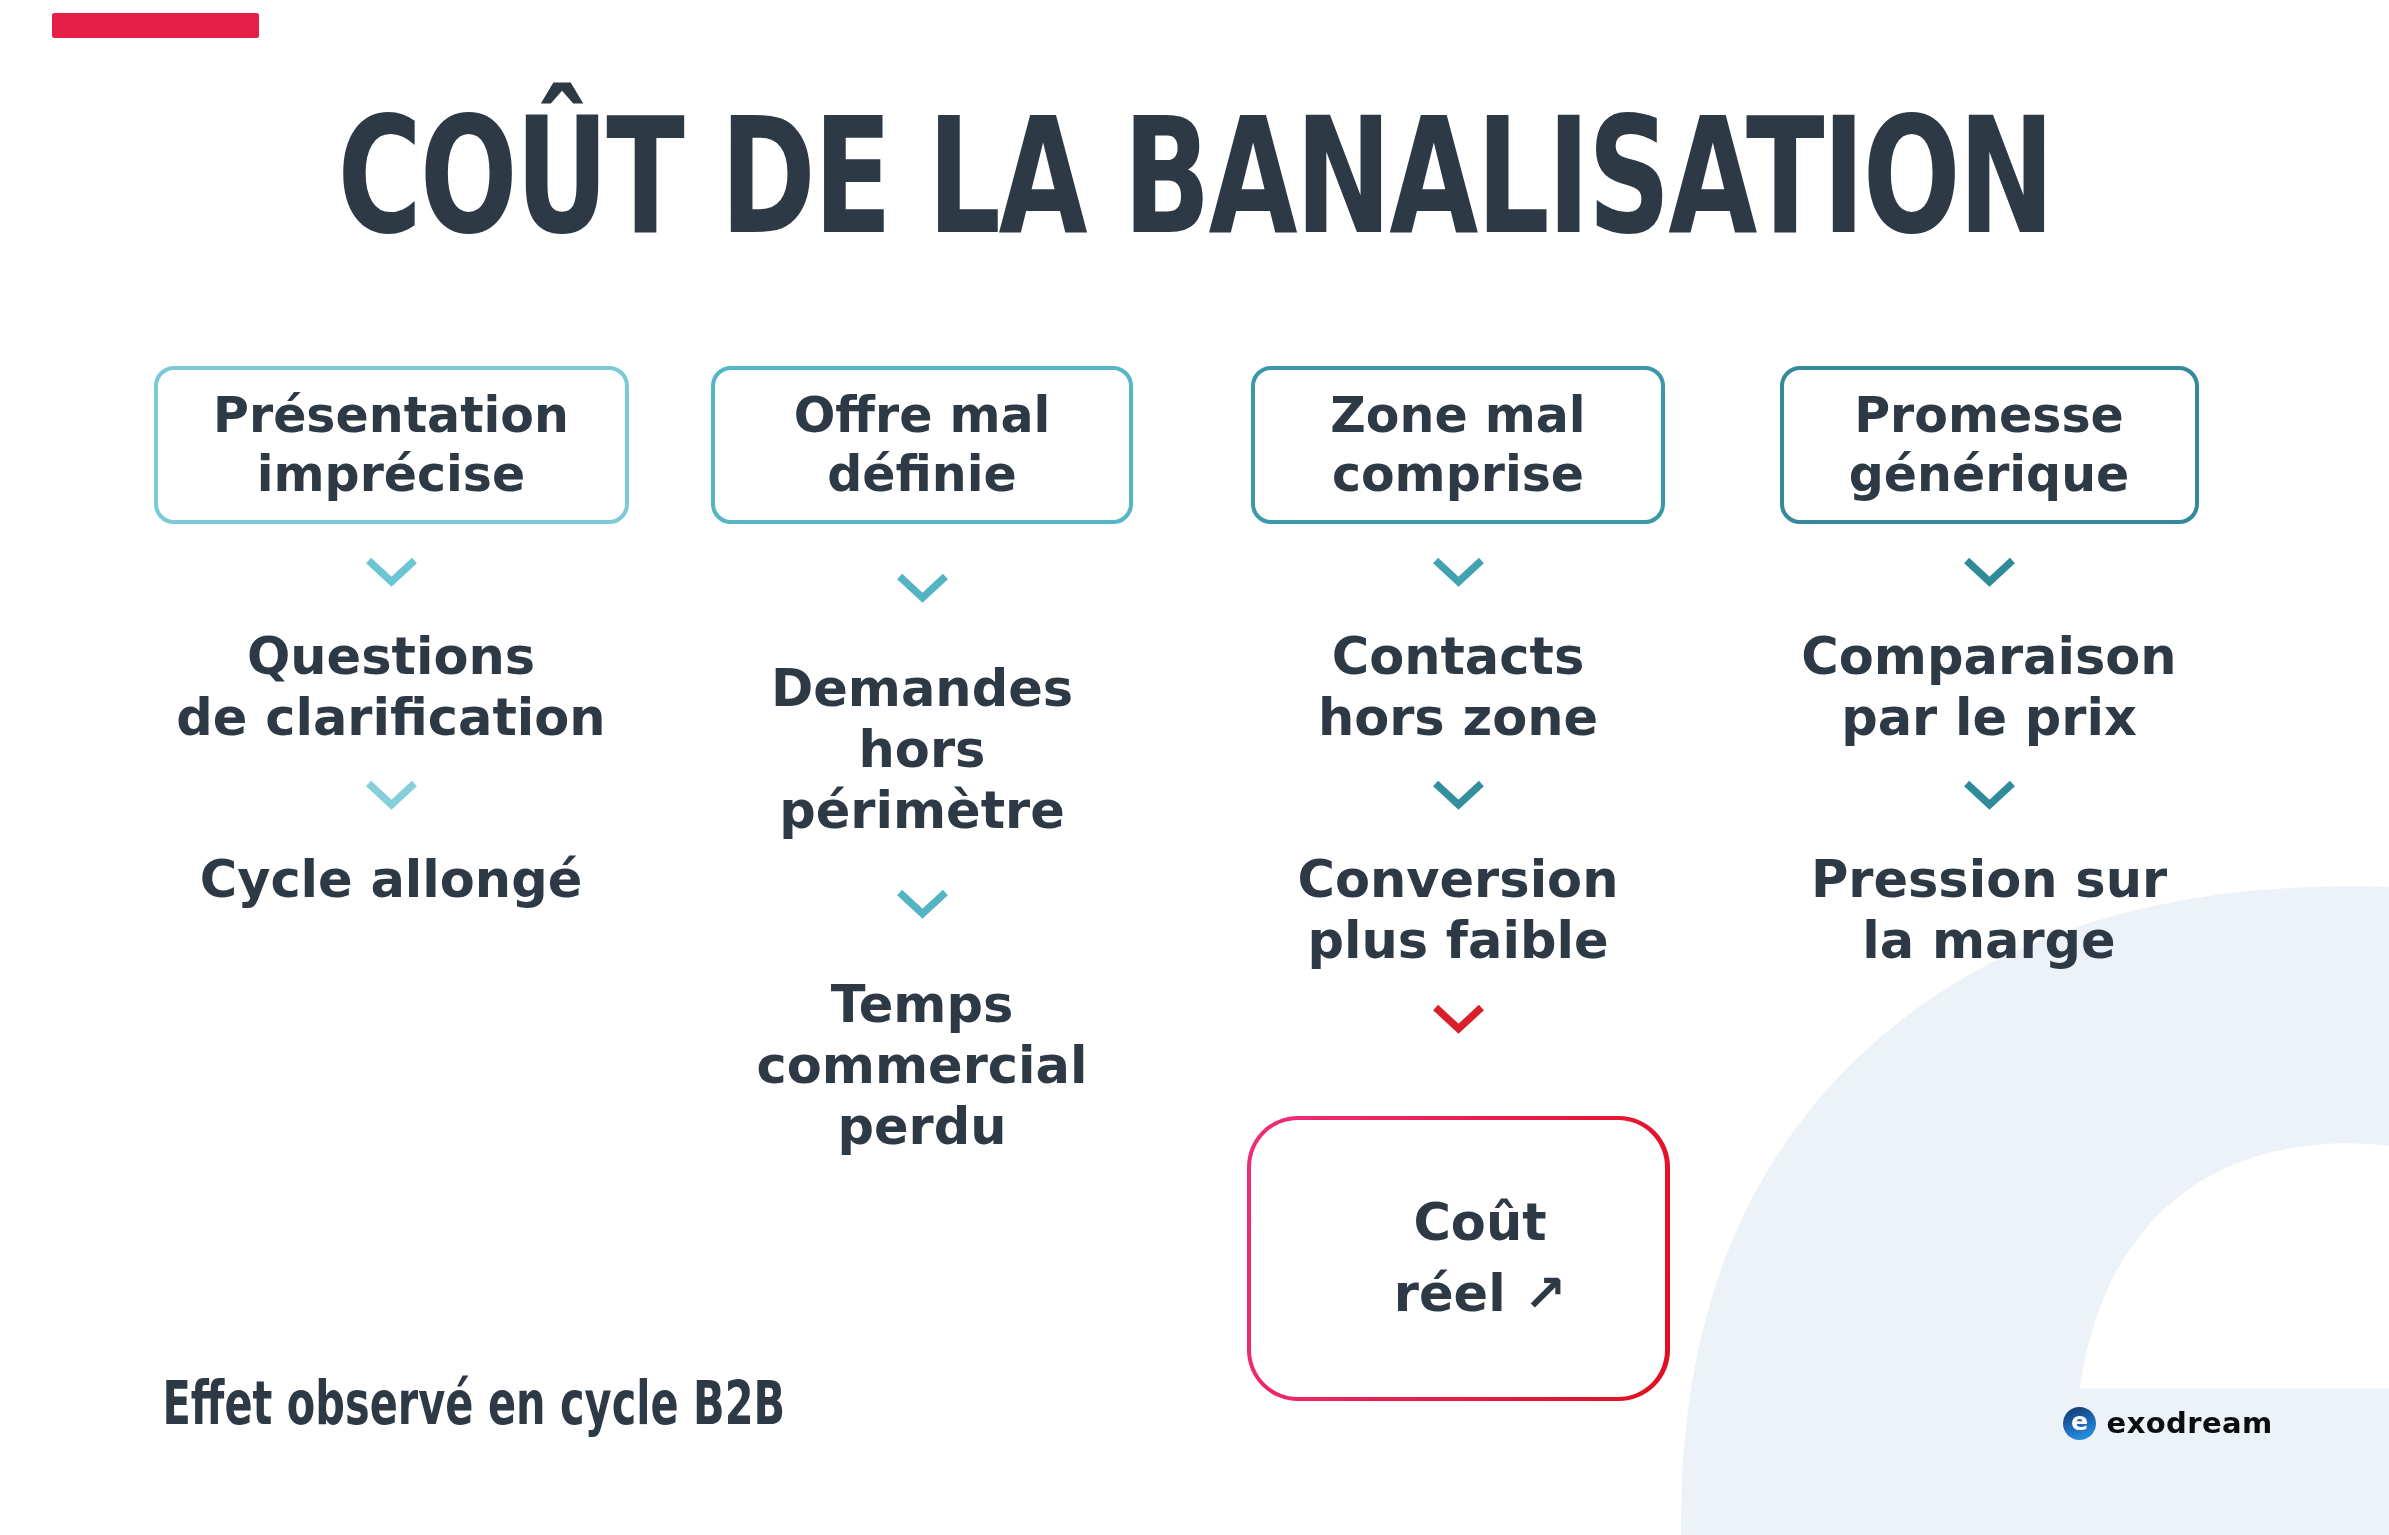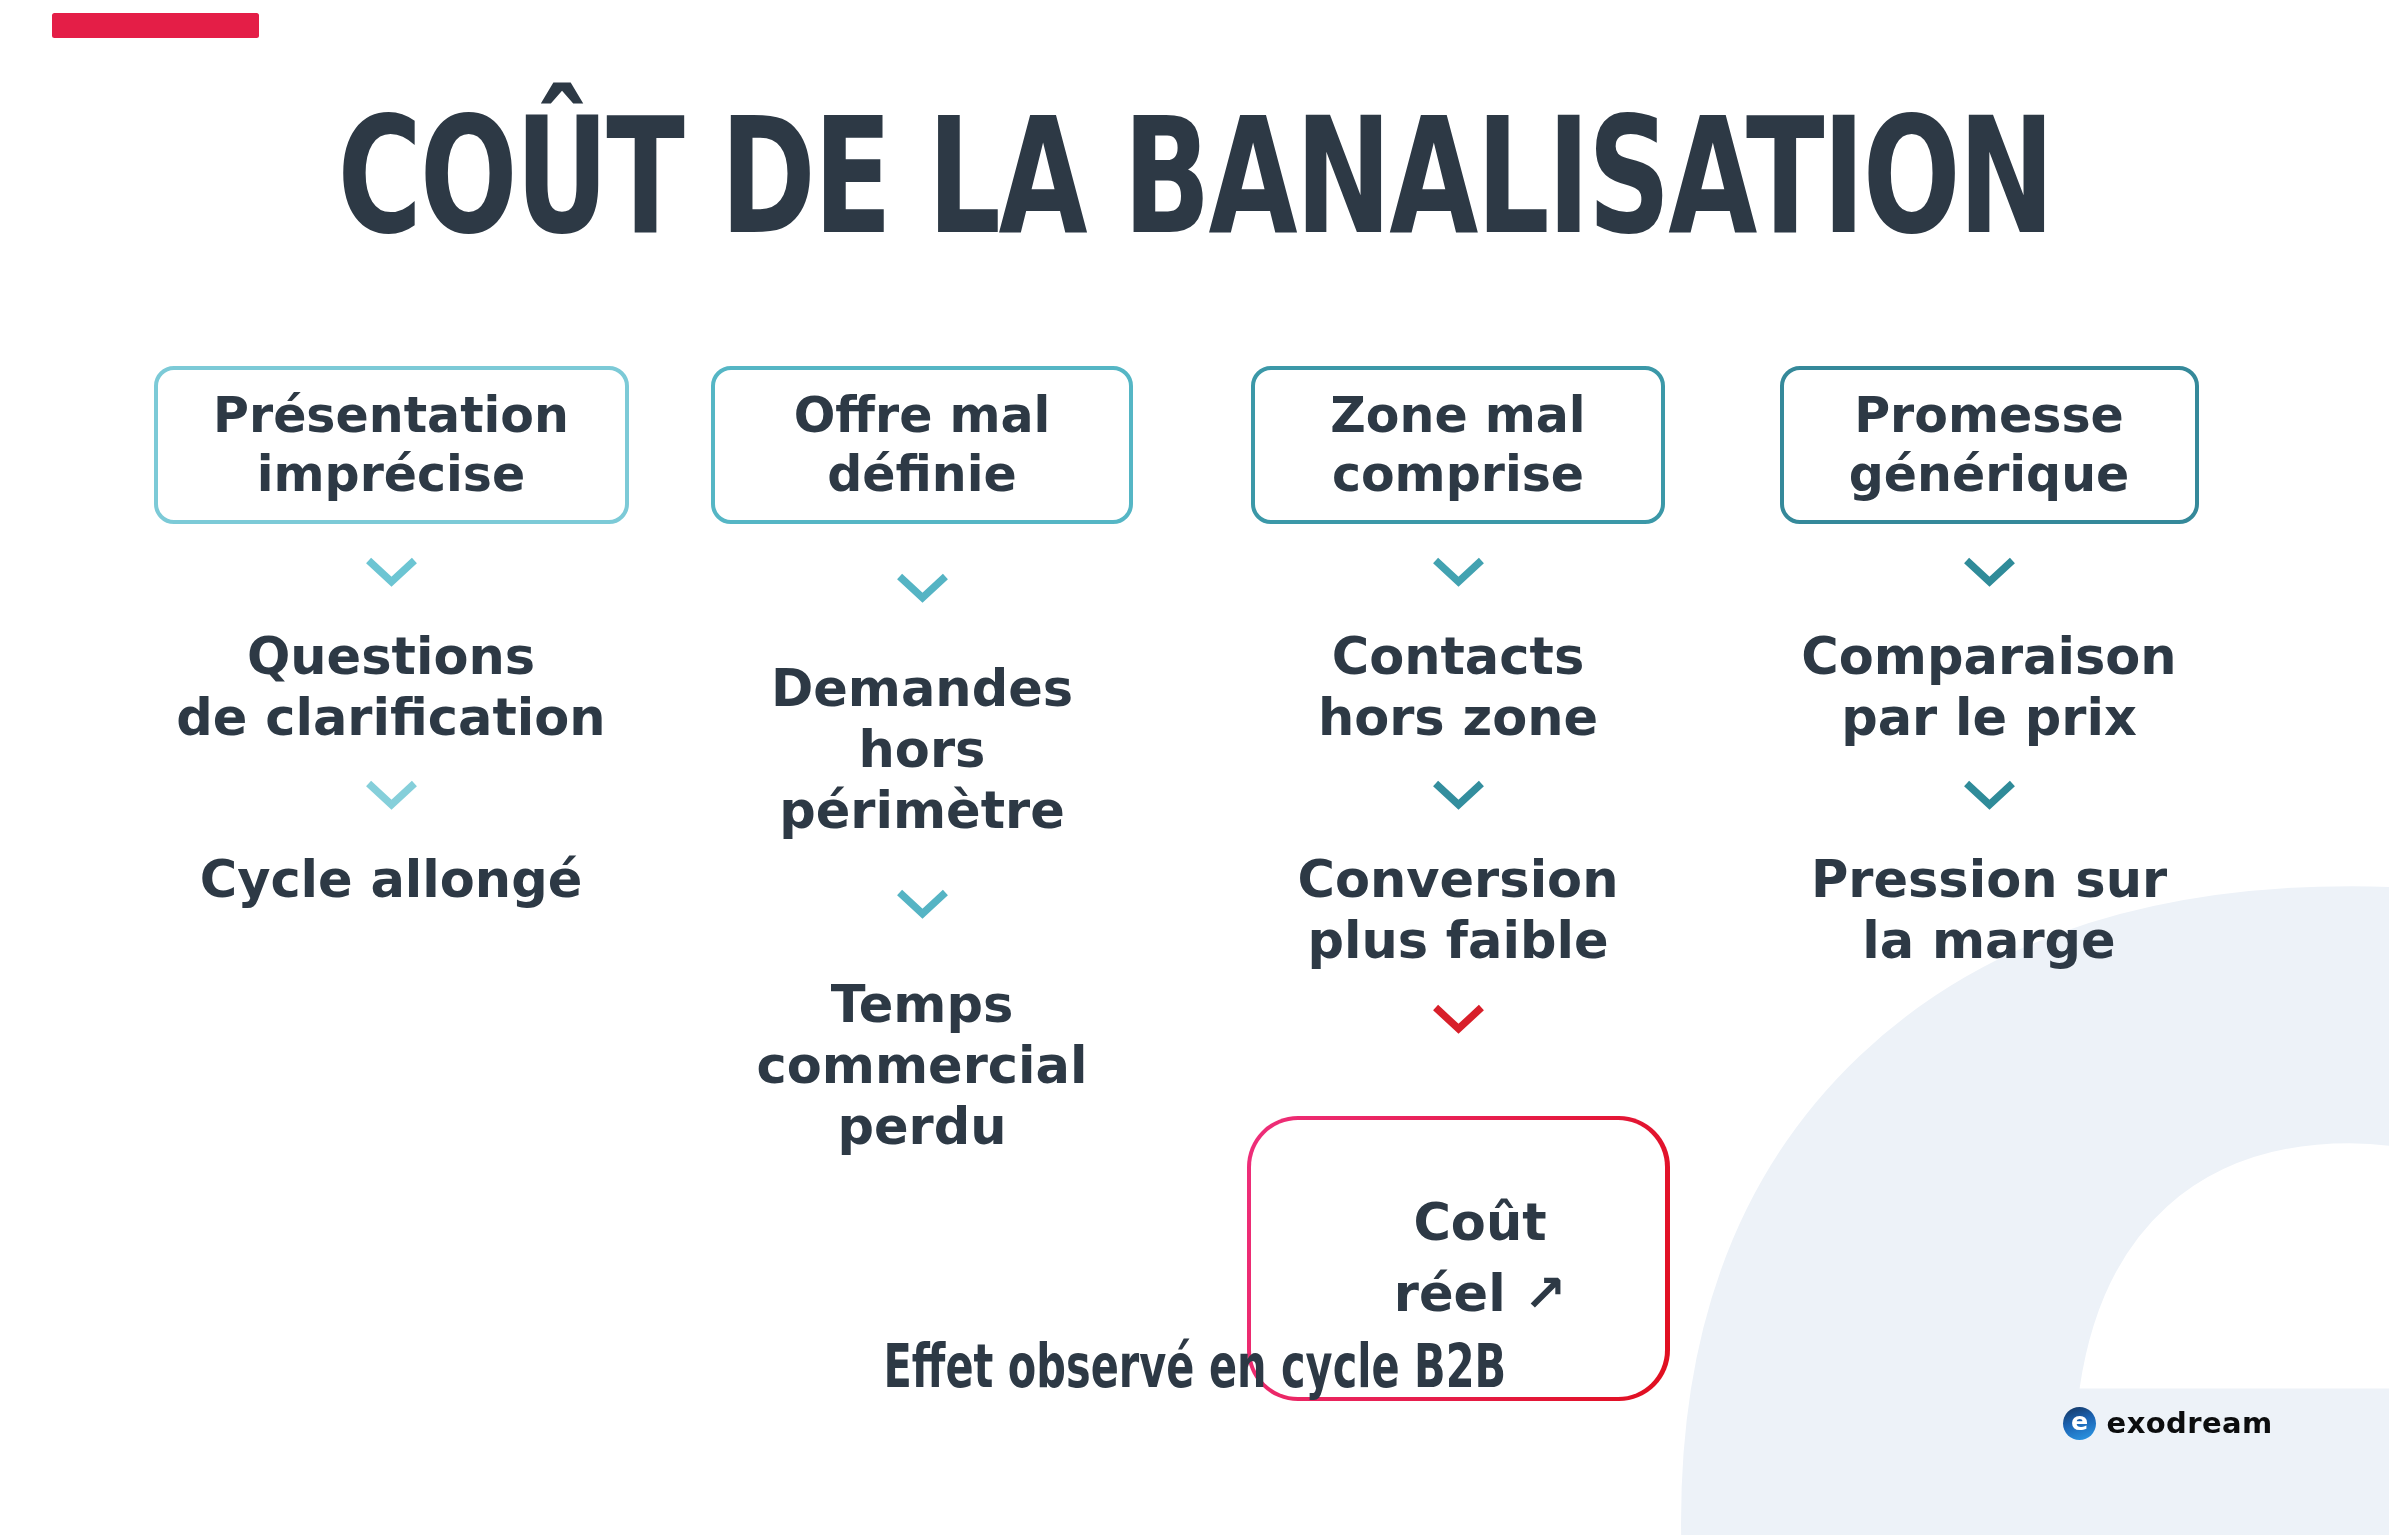--- a/index.html
+++ b/index.html
@@ -73,22 +73,22 @@
     width:423px;padding:4.1px;border-radius:51px;
     background:linear-gradient(105deg,#ee2e7b,#e00e1e);
   }
   .outcome-inner{
     height:277px;border-radius:47px;background:#fff;
     display:flex;flex-direction:column;justify-content:center;align-items:center;
     font-size:51px;font-weight:bold;line-height:71px;
     color:var(--text);text-align:center;padding-left:44px;
   }
   .caption{
-    position:absolute;top:1335px;left:0;width:100%;
-    text-align:center;z-index:2;
+    position:absolute;top:1372px;left:0;width:100%;
+    z-index:2;padding-left:16px;
   }
   .caption-inner{
     display:inline-block;
     font-size:61px;font-weight:bold;line-height:1;
     transform:scaleX(0.68);transform-origin:50% 50%;
     color:var(--text);white-space:nowrap;
   }
   .logo{
     position:absolute;left:2063px;top:1406px;
     display:flex;align-items:center;gap:10.6px;z-index:2;

